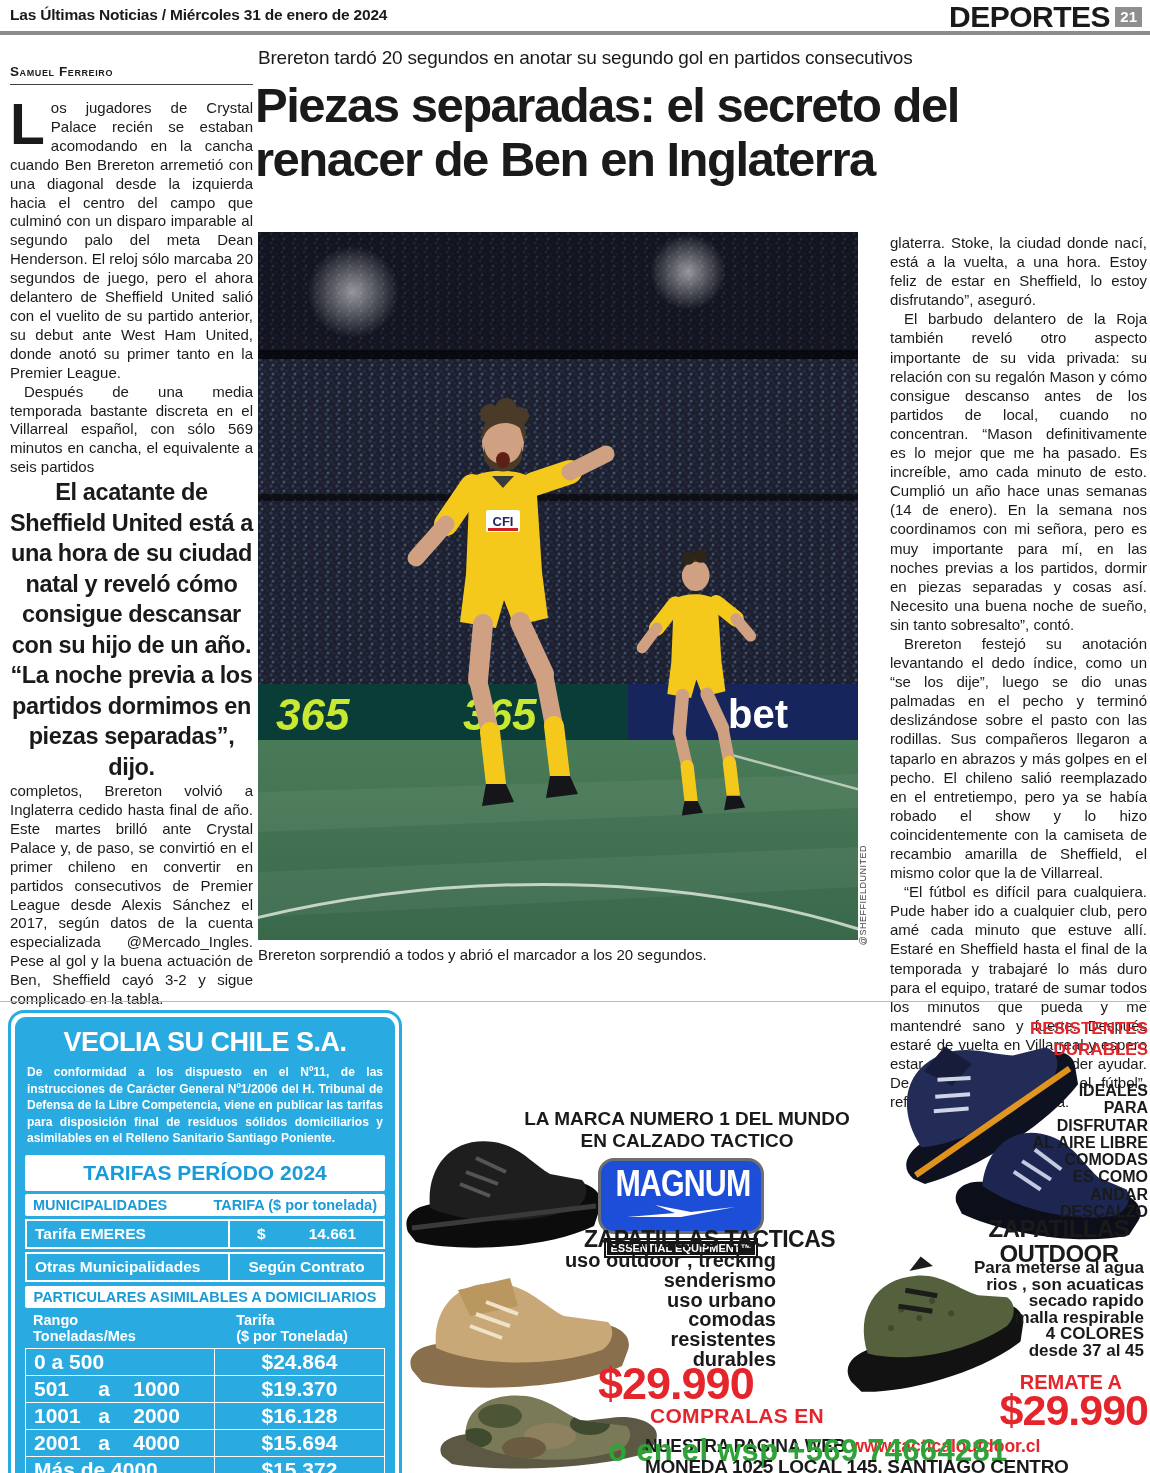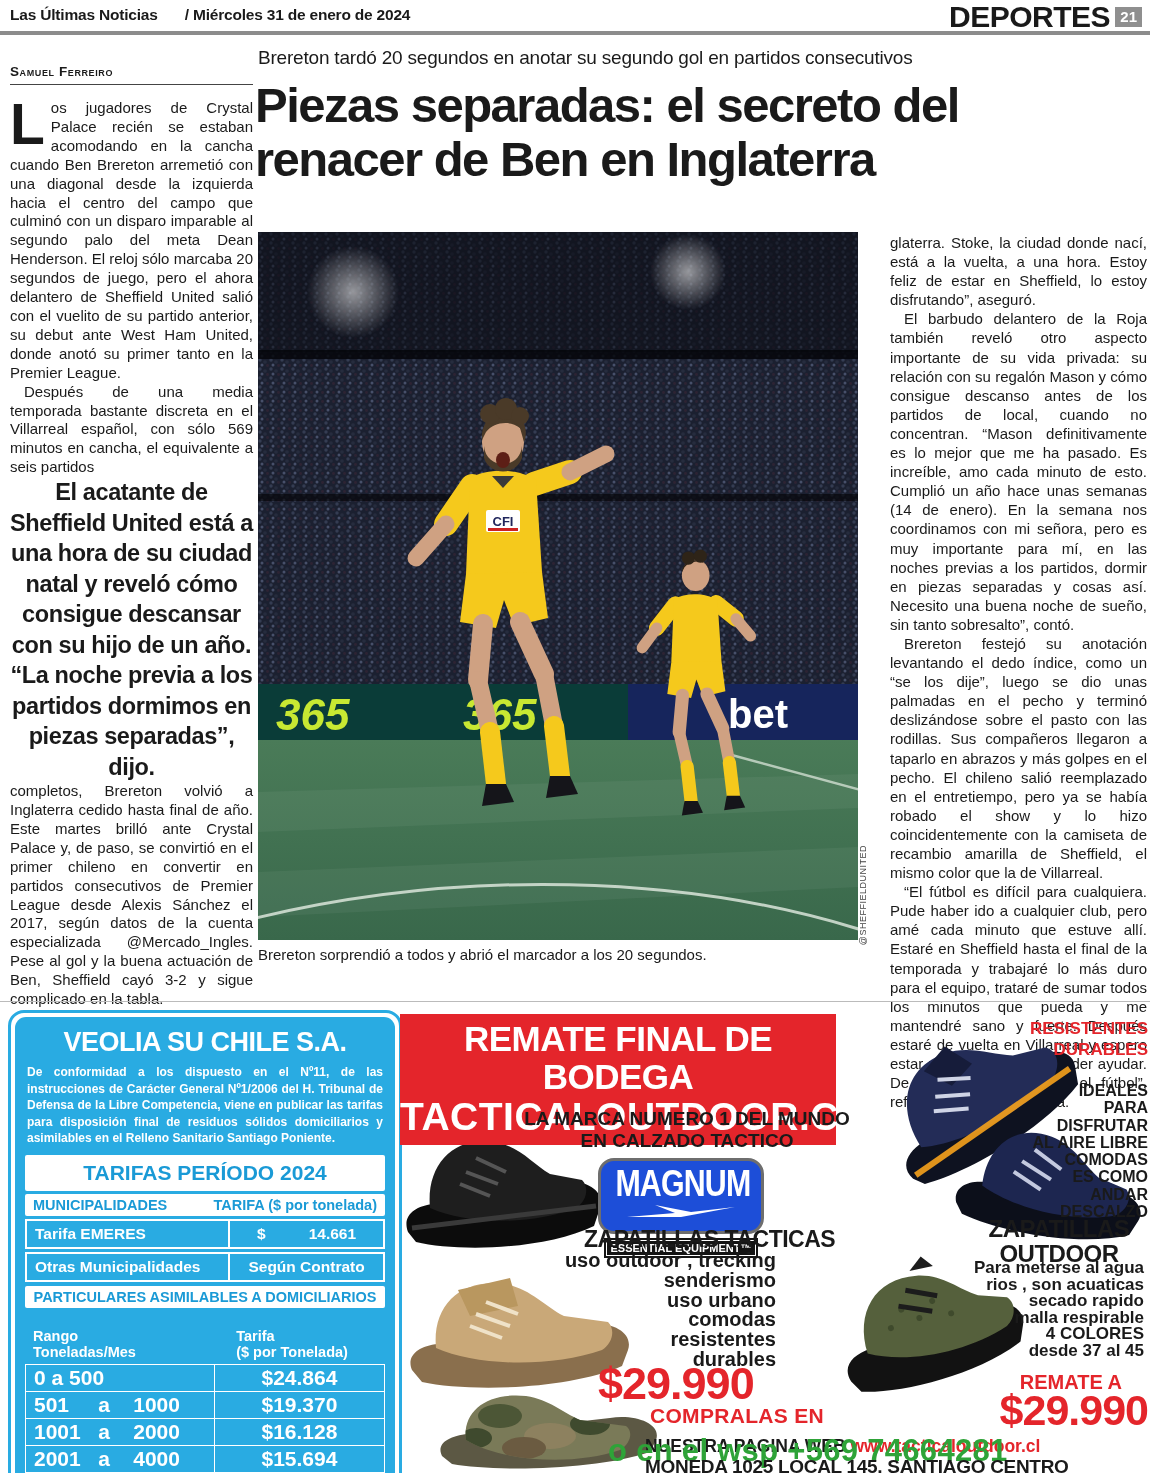--- a/index.html
+++ b/index.html
@@ -3,21 +3,21 @@
 <meta charset="utf-8">
 <style>
   html,body{margin:0;padding:0;background:#e9e9e9;}
   .page{position:relative;width:1150px;height:1473px;background:#fff;margin:0 auto;
         font-family:"Liberation Sans", sans-serif;color:#1a1a1a;overflow:hidden;}
   .abs{position:absolute;}
   .pre{white-space:pre;}
 
   
   .masthead{left:10px;top:6px;font-size:15.5px;font-weight:700;letter-spacing:-0.2px;}
-  .masthead .date{font-weight:700;margin-left:23px;}
+  .masthead .date{font-weight:700;}
   .section-title{right:40px;top:0px;font-size:30px;font-weight:800;letter-spacing:-0.5px;}
   .page-num{right:8px;top:7px;background:#8f8f8f;color:#fff;font-weight:700;font-size:15px;
             padding:1px 5px;line-height:18px;}
   .header-rule{left:0;top:31px;width:1150px;height:4px;background:#8c8c8c;}
 
   
   .byline{left:10px;top:64px;font-size:13.5px;font-weight:700;letter-spacing:0.6px;font-variant:small-caps;}
   .byline-rule{left:10px;top:84px;width:243px;height:1px;background:#444;}
   .kicker{left:258px;top:47px;font-size:19px;font-weight:400;letter-spacing:-0.2px;}
   .headline{left:255px;top:78px;width:892px;font-size:49px;line-height:54px;font-weight:700;letter-spacing:-1.5px;}
@@ -47,21 +47,21 @@
   .vt{width:100%;}
   .vt .bar{background:#fff;color:#1a9ad6;font-weight:800;border-radius:2px;margin-bottom:3px;}
   .vt-title{font-size:21px;text-align:center;padding:6px 0;}
   .vt-head{display:flex;justify-content:space-between;font-size:14.5px;padding:3px 8px;}
   .vt-bluerow{display:flex;border:2px solid #fff;margin-bottom:3px;font-weight:800;font-size:15.5px;}
   .vt-bluerow > div{padding:4px 8px;}
   .vt-bluerow .c1{flex:0 0 52%;border-right:2px solid #fff;}
   .vt-bluerow .c2{flex:1;text-align:center;}
   .vt-sec{font-size:14.5px;text-align:center;padding:3px 0;margin-top:4px;}
   .vt-rangehead{display:flex;font-weight:800;font-size:14.5px;line-height:16px;margin-bottom:3px;}
-  .vt-rangehead > div{padding:1px 8px;margin-top:16px;}
+  .vt-rangehead > div{padding:1px 8px;}
   .vt-rangehead .c1{flex:0 0 52%;}
   .vt-bigrow{display:flex;border:1.5px solid #fff;border-bottom:none;font-weight:800;font-size:21px;}
   .vt-bigrow:last-of-type{border-bottom:1.5px solid #fff;}
   .vt-bigrow > div{padding:1px 8px;}
   .vt-bigrow .c1{flex:0 0 48%;border-right:1.5px solid #fff;}
   .vt-bigrow .c2{flex:1;text-align:center;}
 
   
   .tactical{left:398px;top:1008px;width:752px;height:465px;}
   .tac-banner{left:2px;top:6px;width:436px;background:#e4252b;color:#fff;text-align:center;
@@ -341,24 +341,20 @@
         <circle cx="80" cy="70" r="3" fill="#3f4a2c"></circle>
           <circle cx="96" cy="82" r="3" fill="#3f4a2c"></circle>
         <circle cx="112" cy="68" r="3" fill="#3f4a2c"></circle>
           <circle cx="66" cy="86" r="3" fill="#3f4a2c"></circle>
         <circle cx="128" cy="84" r="3" fill="#3f4a2c"></circle>
         <path d="M88,52 L118,64 M78,66 L110,78" stroke="#1c1c1c" stroke-width="5" fill="none"></path>
         <path d="M96,34 L110,22 L120,34 Z" fill="#1c1c1c"></path>
       </g>
     </svg>
 
-    <div class="abs tac-banner z1">
-      <div class="l1">REMATE FINAL DE BODEGA</div>
-      <div class="l2">TACTICALOUTDOOR.CL</div>
-    </div>
 
     <div class="abs tac-sub z1">
       <div>LA MARCA NUMERO 1 DEL MUNDO</div>
       <div>EN CALZADO TACTICO</div>
     </div>
 
     <div class="abs magnum z1">
       <div class="magnum-box">
         <div class="magnum-word">MAGNUM</div>
         <svg width="120" height="16" viewBox="0 0 120 16">

